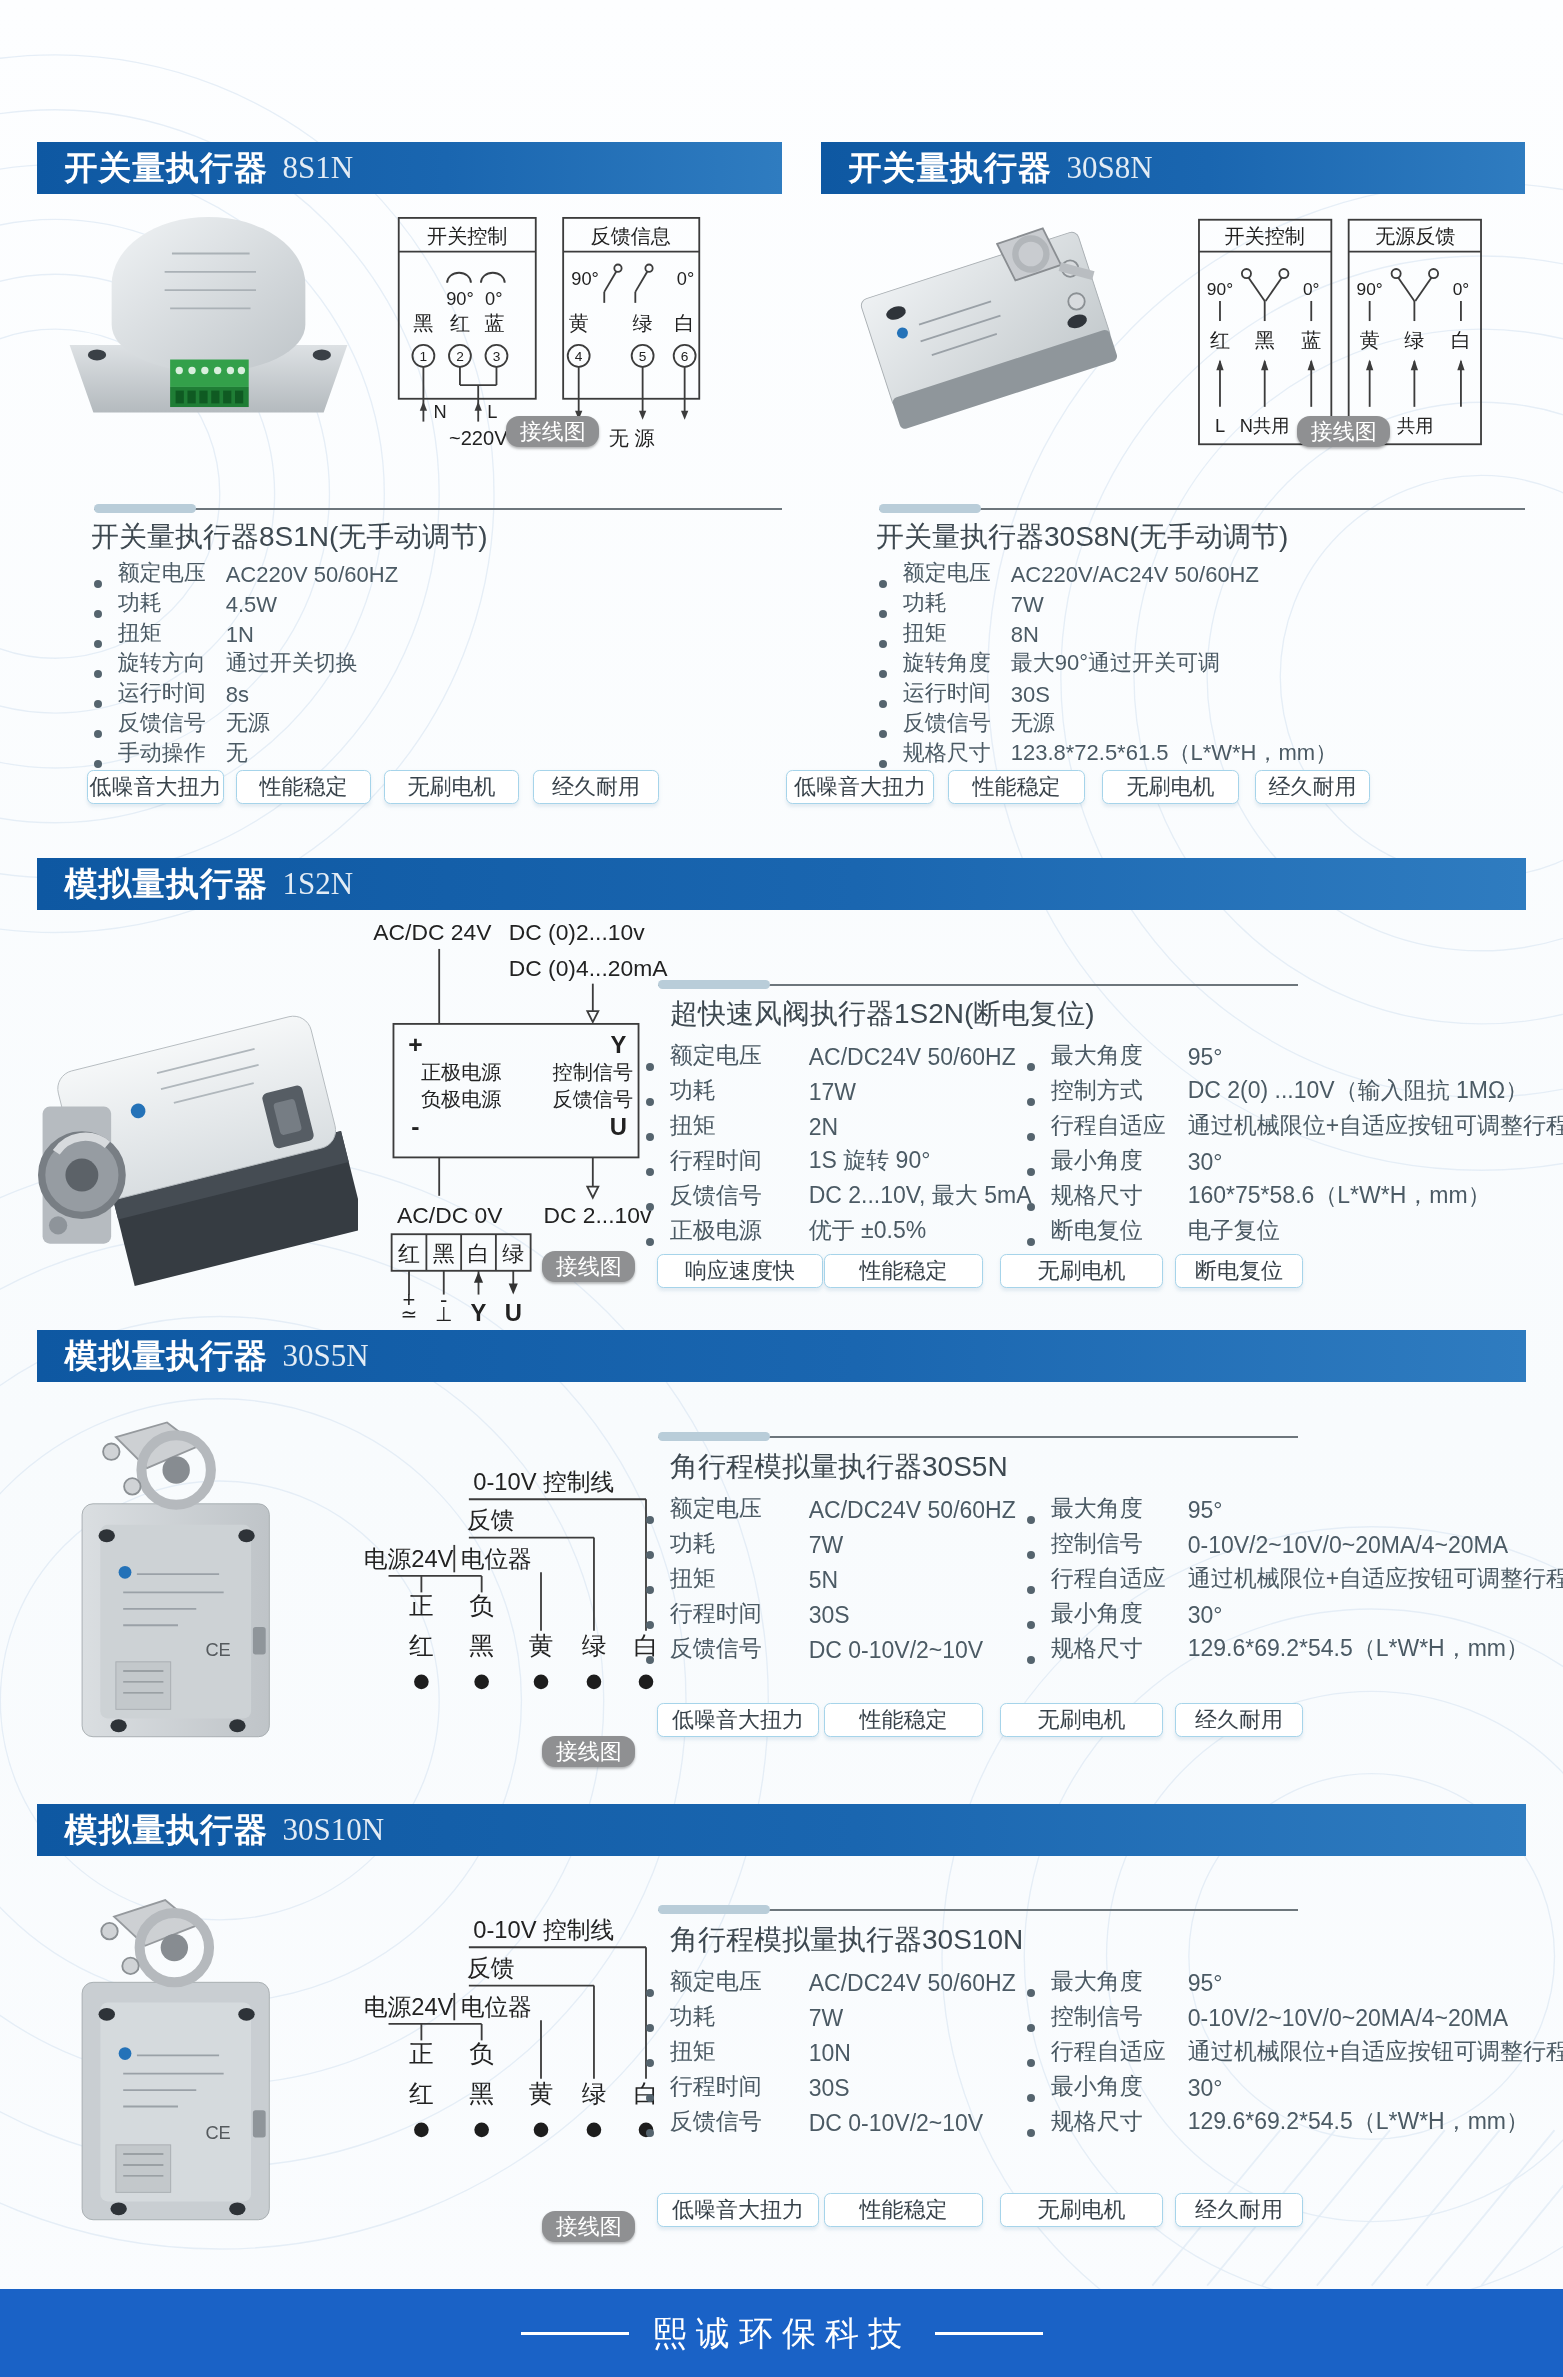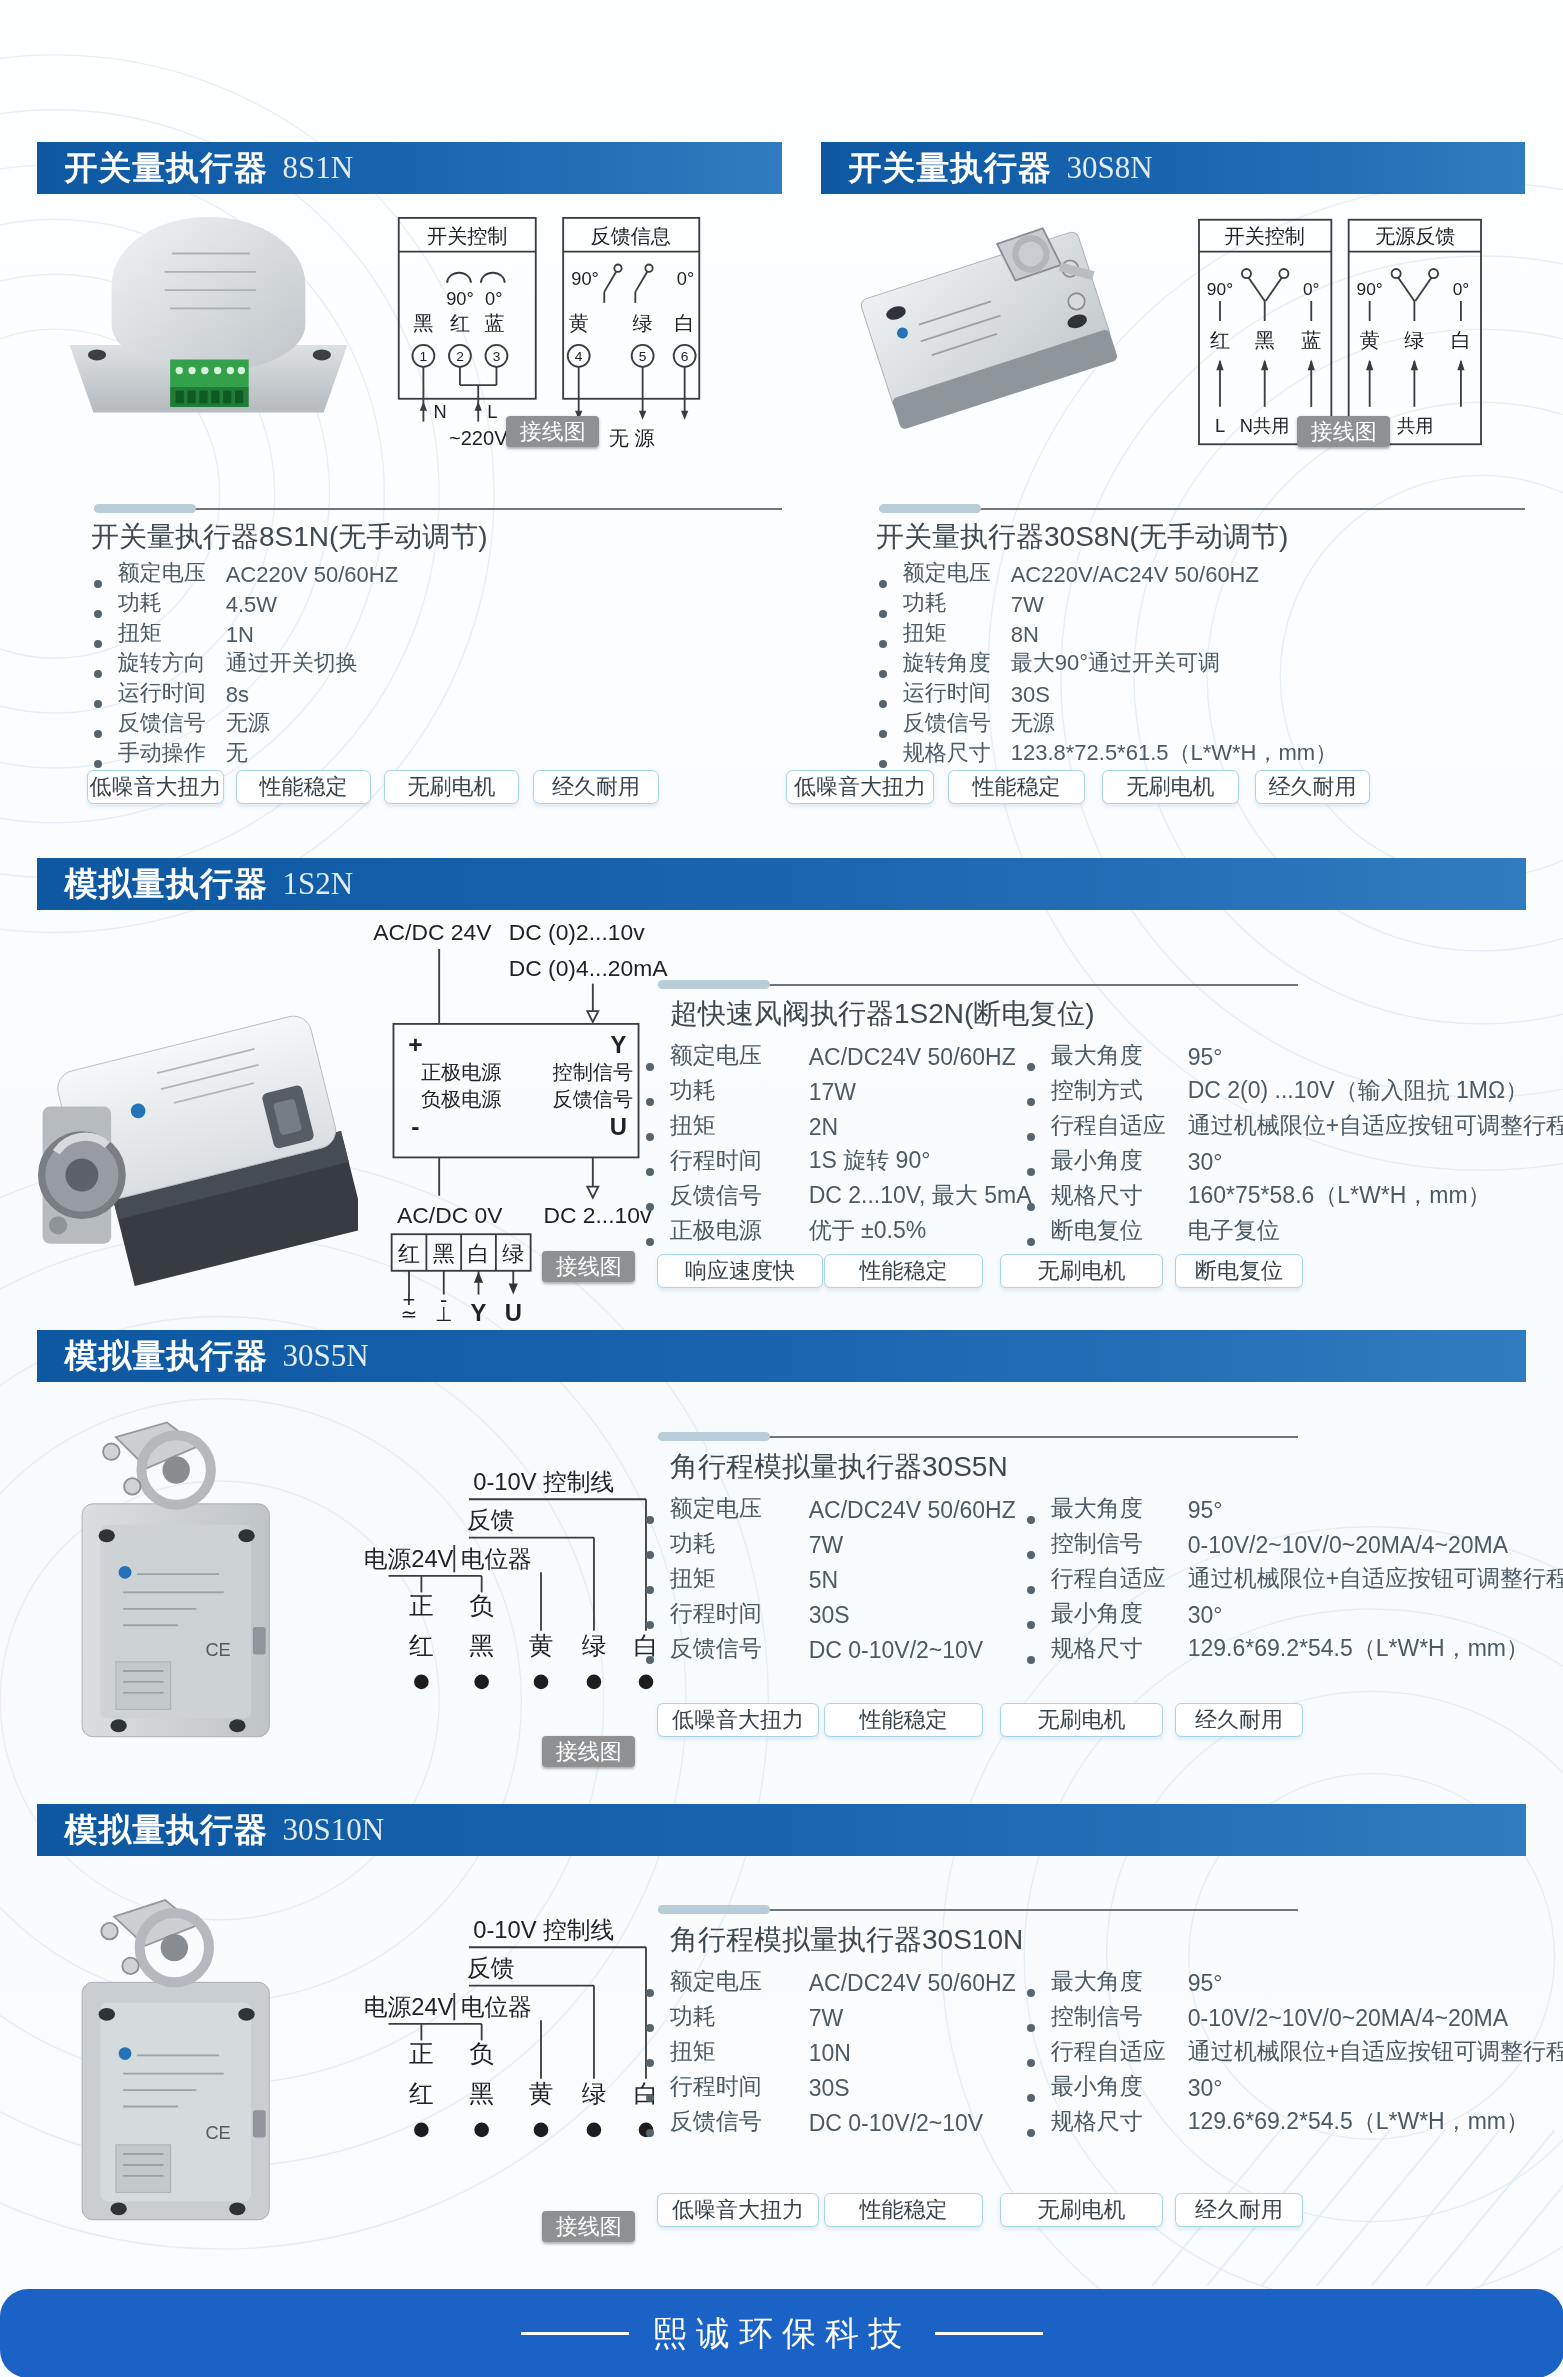--- a/index.html
+++ b/index.html
@@ -36,25 +36,25 @@
   .rows-lg .spec-row{height:35px;font-size:23px;}
   .dot{width:8.2px;height:8.2px;border-radius:50%;background:#55646e;margin-right:15.5px;flex:none;}
   .rows-sm .spec-label{width:108px;flex:none;}
   .rows-lg .spec-label{width:139px;flex:none;}
   .spec-value{white-space:nowrap;}
 
   .tag{position:absolute;height:34px;border:1.8px solid #a6d4ea;border-radius:6.4px;background:#ffffff;
        color:#38424a;font-size:22px;display:flex;align-items:center;justify-content:center;
        box-shadow:0 2.7px 3.7px rgba(120,160,190,.18);box-sizing:border-box;}
 
-  .wire-btn{position:absolute;background:#8f9092;color:#fff;border-radius:4px;font-size:22px;
+  .wire-btn{position:absolute;background:#8f9092;color:#fff;border-radius:13px;font-size:22px;
             height:31px;line-height:31px;padding:0 13.7px;box-shadow:0 1.8px 2.7px rgba(0,0,0,.3);z-index:5;}
 
   .footer{position:absolute;left:0;top:2289px;width:1564px;height:89px;background:#1a62c6;
-          display:flex;align-items:center;justify-content:center;border-radius:28px;}
+          display:flex;align-items:center;justify-content:center;}
   .fline{width:108px;height:2.7px;background:#ffffff;margin:0 24px;}
   .footer-text{color:#ffffff;font-size:34px;letter-spacing:9.1px;}
 
   .dg text{fill:#222222;}
   .dg .st{stroke:#3c3c3c;stroke-width:2;fill:none;}
 </style>
 </head>
 <body>
 
 <div class="page">

